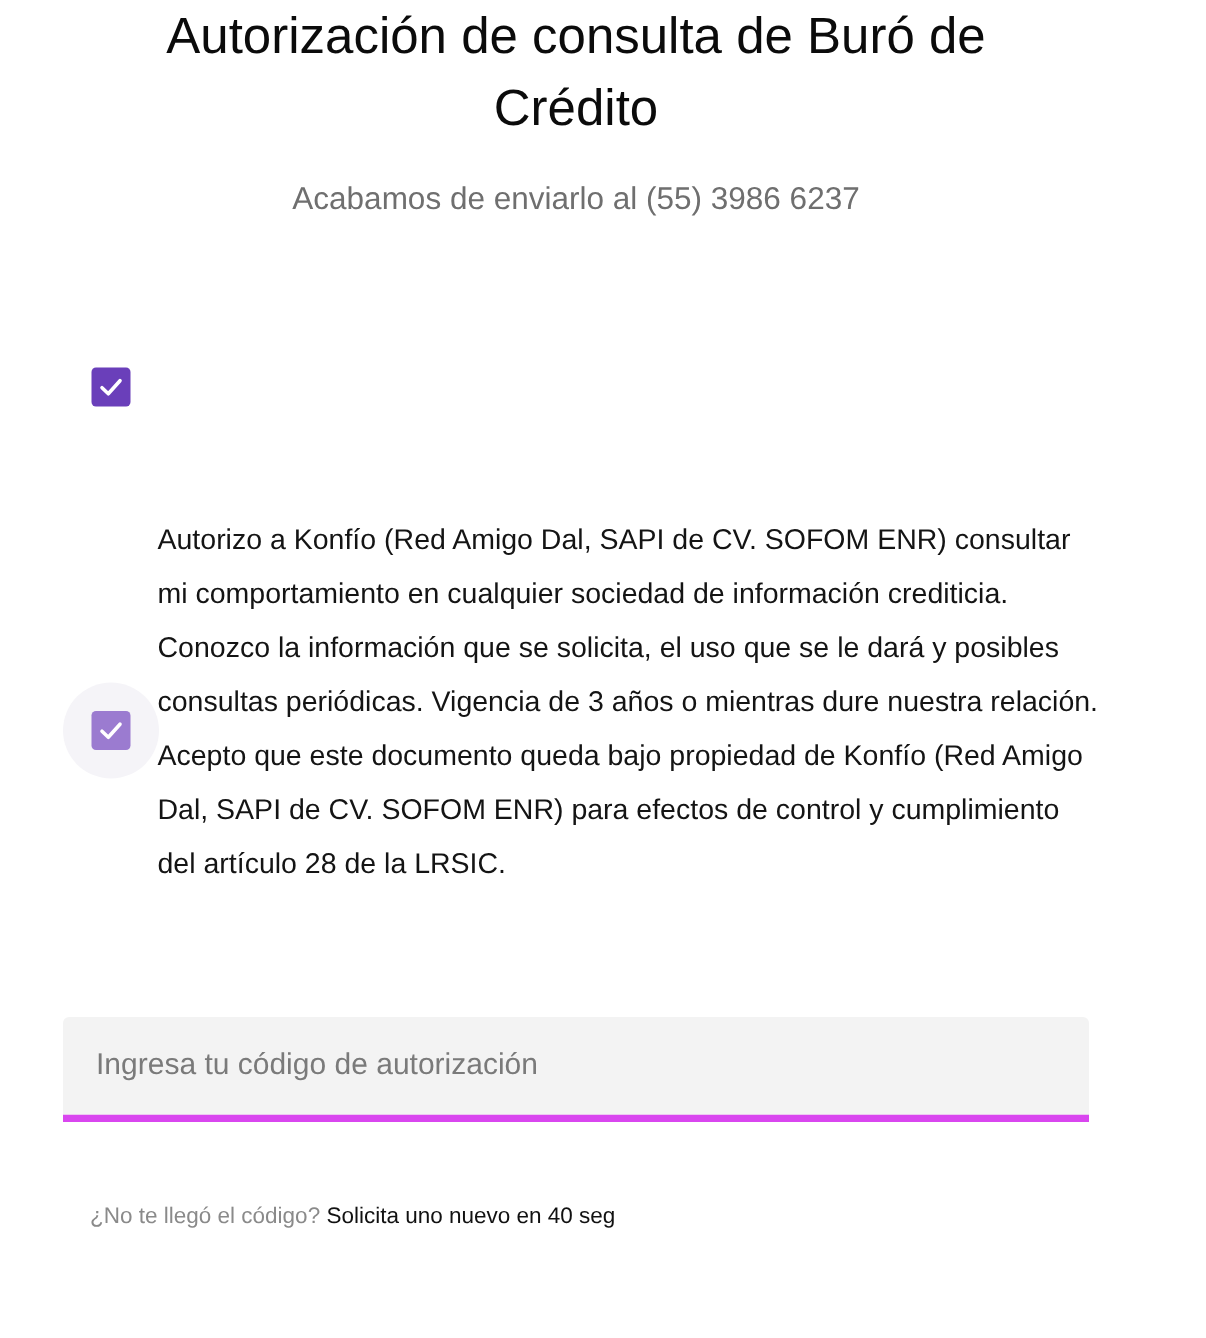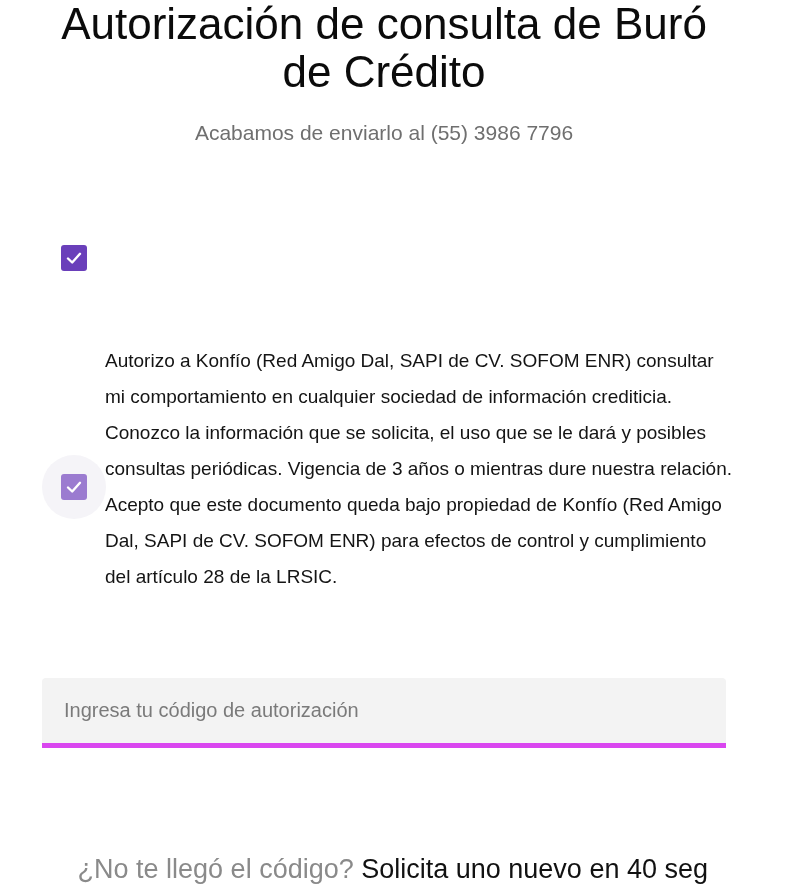--- a/index.html
+++ b/index.html
@@ -1,38 +1,38 @@
 <!DOCTYPE html>
 <html><head>
   <meta charset="utf-8">
   <style>
     html, body { margin: 0; padding: 0; background: #ffffff; }
     body { width: 804px; height: 892px; position: relative; overflow: hidden; font-family: "Liberation Sans", sans-serif; color: #111; }
-    .title { position: absolute; left: 60px; width: 648px; top: 0px; text-align: center; font-size: 44px; line-height: 48px; color: #0b0b0b; margin: 0; font-weight: normal; }
+    .title { position: absolute; left: 60px; width: 648px; top: 0px; text-align: center; font-size: 34px; line-height: 48px; color: #0b0b0b; margin: 0; font-weight: normal; }
     .subtitle { position: absolute; left: 60px; width: 648px; top: 118px; text-align: center; font-size: 21px; line-height: 30px; color: #6f6f6f; }
     .row { position: absolute; left: 42px; width: 700px; }
     .cb-wrap { position: absolute; left: 0; width: 64px; height: 64px; border-radius: 50%; display: flex; align-items: center; justify-content: center; }
     .cb-wrap.halo { background: #f5f4f8; }
     .cb { width: 26px; height: 26px; border-radius: 3px; background: #6a3fba; display: flex; align-items: center; justify-content: center; cursor: pointer; }
     .cb.light { background: #9b7bd0; }
     .cb svg { width: 18px; height: 18px; }
     .text { position: absolute; left: 63px; width: 630px; font-size: 19px; line-height: 36px; color: #141414; }
     .link { color: #6a3fba; font-weight: bold; cursor: pointer; }
     .input { position: absolute; left: 42px; top: 678px; width: 684px; height: 70px; background: #f3f3f3; border-bottom: 5px solid #d946ef; border-radius: 4px 4px 0 0; box-sizing: border-box; }
     .input input { border: none; background: transparent; width: 100%; height: 100%; padding: 0 22px; box-sizing: border-box; font-size: 20px; color: #333; outline: none; font-family: "Liberation Sans", sans-serif; }
     .input input::placeholder { color: #7a7a7a; }
-    .resend { position: absolute; left: 60px; width: 648px; top: 853px; text-align: right; font-size: 27px; line-height: 32px; }
+    .resend { position: absolute; left: 60px; width: 648px; top: 795px; text-align: left; font-size: 15px; line-height: 32px; }
     .resend .q { color: #8a8a8a; }
     .resend .r { color: #111; }
   </style>
 </head>
 <body>
 
 <h1 class="title">Autorización de consulta de Buró de Crédito</h1>
-<div class="subtitle">Acabamos de enviarlo al (55) 3986 7796</div>
+<div class="subtitle">Acabamos de enviarlo al (55) 3986 6237</div>
 
 <div class="row" style="top:226px; height:72px;">
   <div class="cb-wrap" style="top:0px;">
     <div class="cb">
       <svg viewBox="0 0 18 18">
           <path d="M3 9.5 L7.2 13.5 L15 4.8" fill="none" stroke="#fff" stroke-width="2.4" stroke-linecap="round" stroke-linejoin="round"></path>
         </svg>
     </div>
   </div>
 </div>

